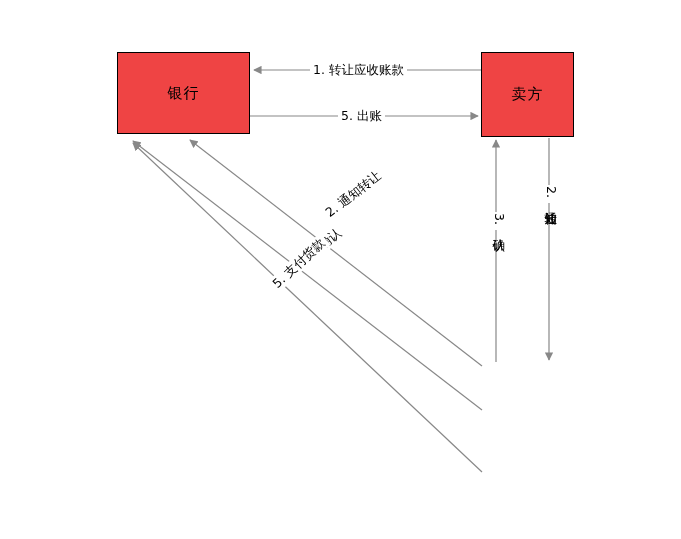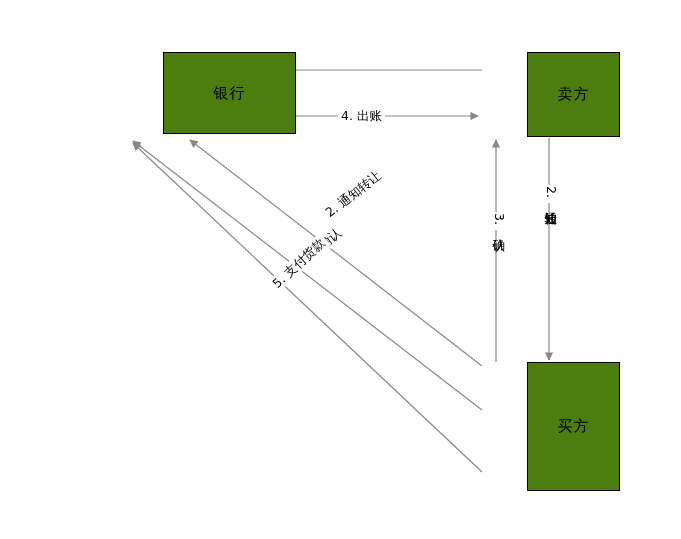--- a/index.html
+++ b/index.html
@@ -20,26 +20,25 @@
   #diagram-svg {
     position: absolute;
     left: 0;
     top: 0;
     width: 681px;
     height: 539px;
   }
   .node-box {
     position: absolute;
     border: 1px solid #000000;
-    background: #4d7c0f;
+    background: #ef4444;
     box-sizing: border-box;
     display: flex;
     align-items: center;
     justify-content: center;
-    margin-left: 46px;
   }
   .node-label {
     font-size: 15px;
     color: #000000;
     font-family: "DejaVu Sans", sans-serif;
     letter-spacing: 1px;
   }
   .edge-label {
     position: absolute;
     font-size: 12.5px;
@@ -83,26 +82,24 @@
   </svg>
 
   <div class="node-box" style="left:117px; top:52px; width:133px; height:82px;">
     <span class="node-label">银行</span>
   </div>
 
   <div class="node-box" style="left:481px; top:52px; width:93px; height:85px;">
     <span class="node-label">卖方</span>
   </div>
 
-  <div class="node-box" style="left:481px; top:362px; width:93px; height:129px;">
-    <span class="node-label">买方</span>
-  </div>
 
+  <div class="edge-label" style="left:310px; top:62px;">1. 转让应收账款</div>
 
-  <div class="edge-label" style="left:338px; top:108px;">4. 出账</div>
+  <div class="edge-label" style="left:338px; top:108px;">5. 出账</div>
 
   <div class="edge-label vertical-label" style="left:541px; top:185px;">2. 通知转让</div>
 
   <div class="edge-label vertical-label" style="left:489px; top:212px;">3. 确认</div>
 
   <div class="edge-label" style="left:320px; top:210px; transform: rotate(-38deg); transform-origin: left top;">2. 通知转让</div>
 
   <div class="edge-label" style="left:300px; top:252px; transform: rotate(-38deg); transform-origin: left top;">3. 确认</div>
 
   <div class="edge-label" style="left:267px; top:282px; transform: rotate(-43deg); transform-origin: left top;">5. 支付货款</div>

